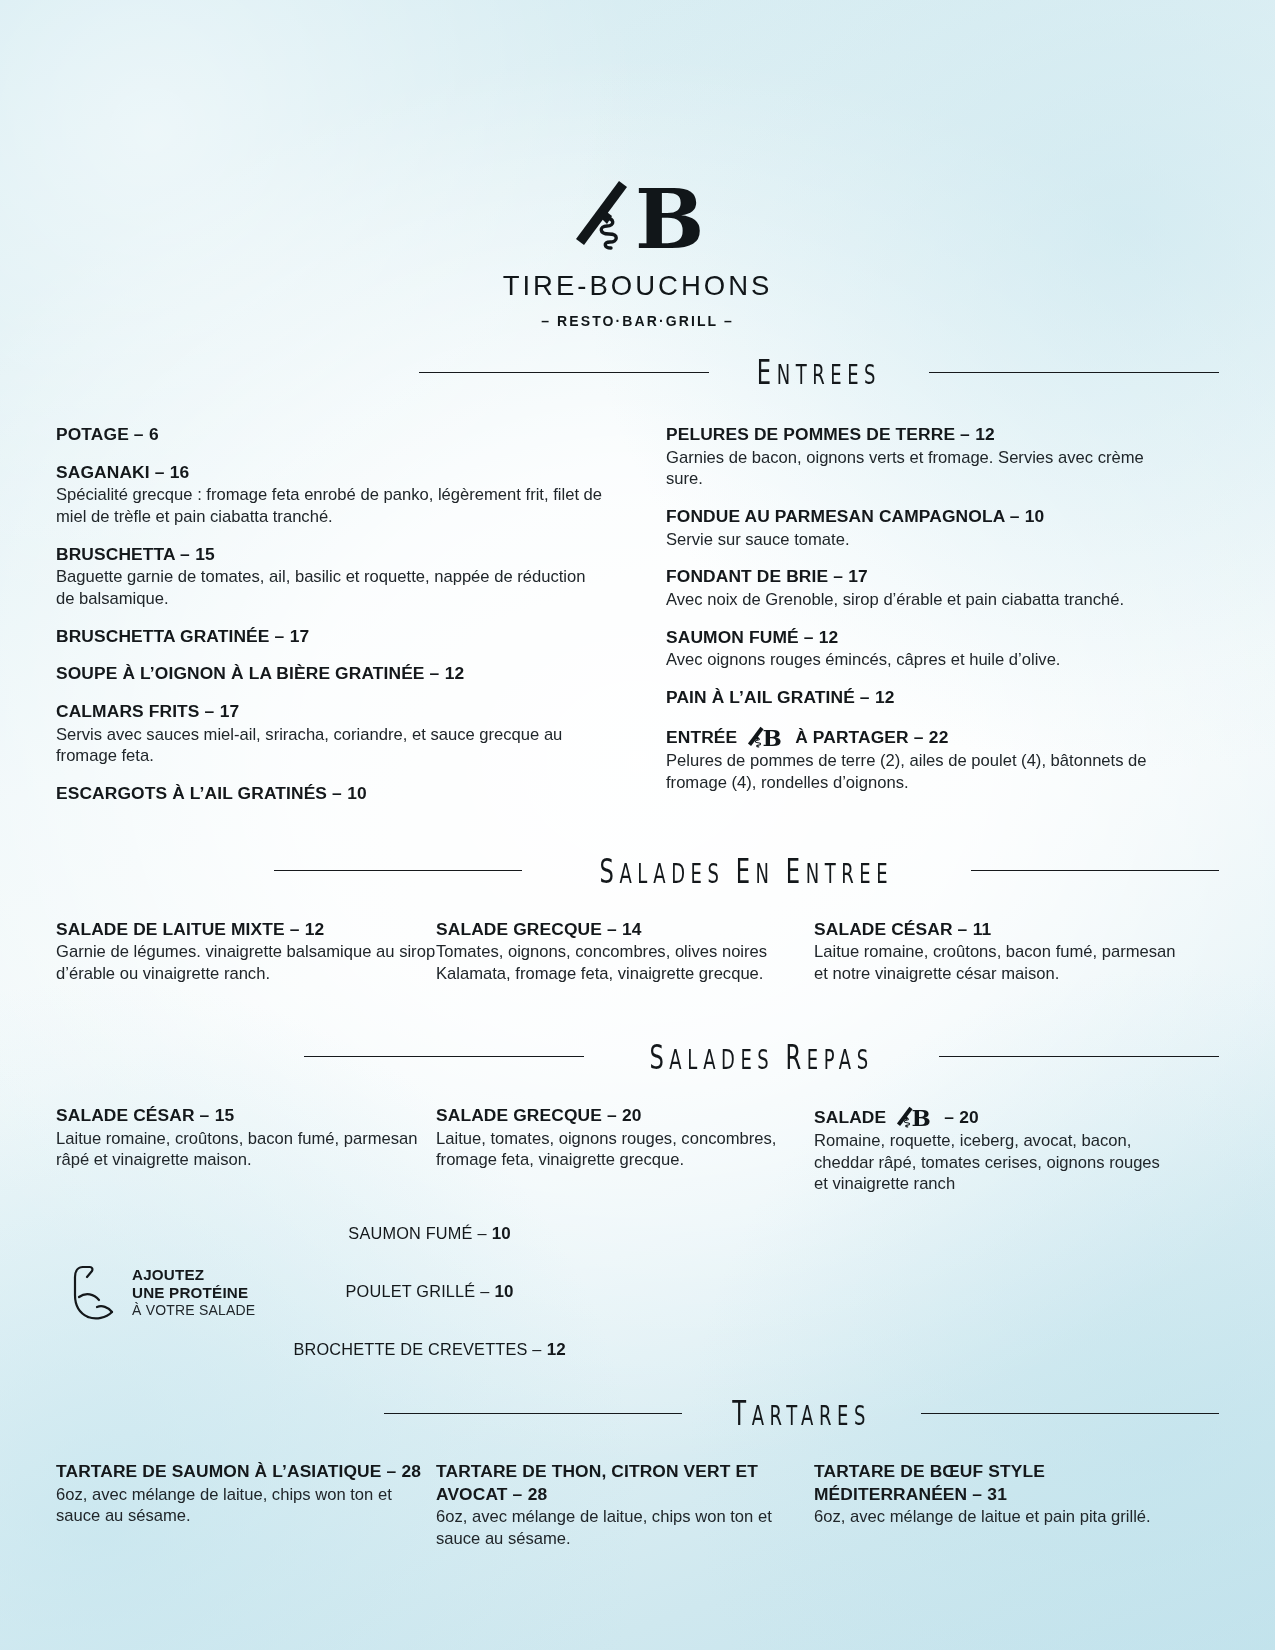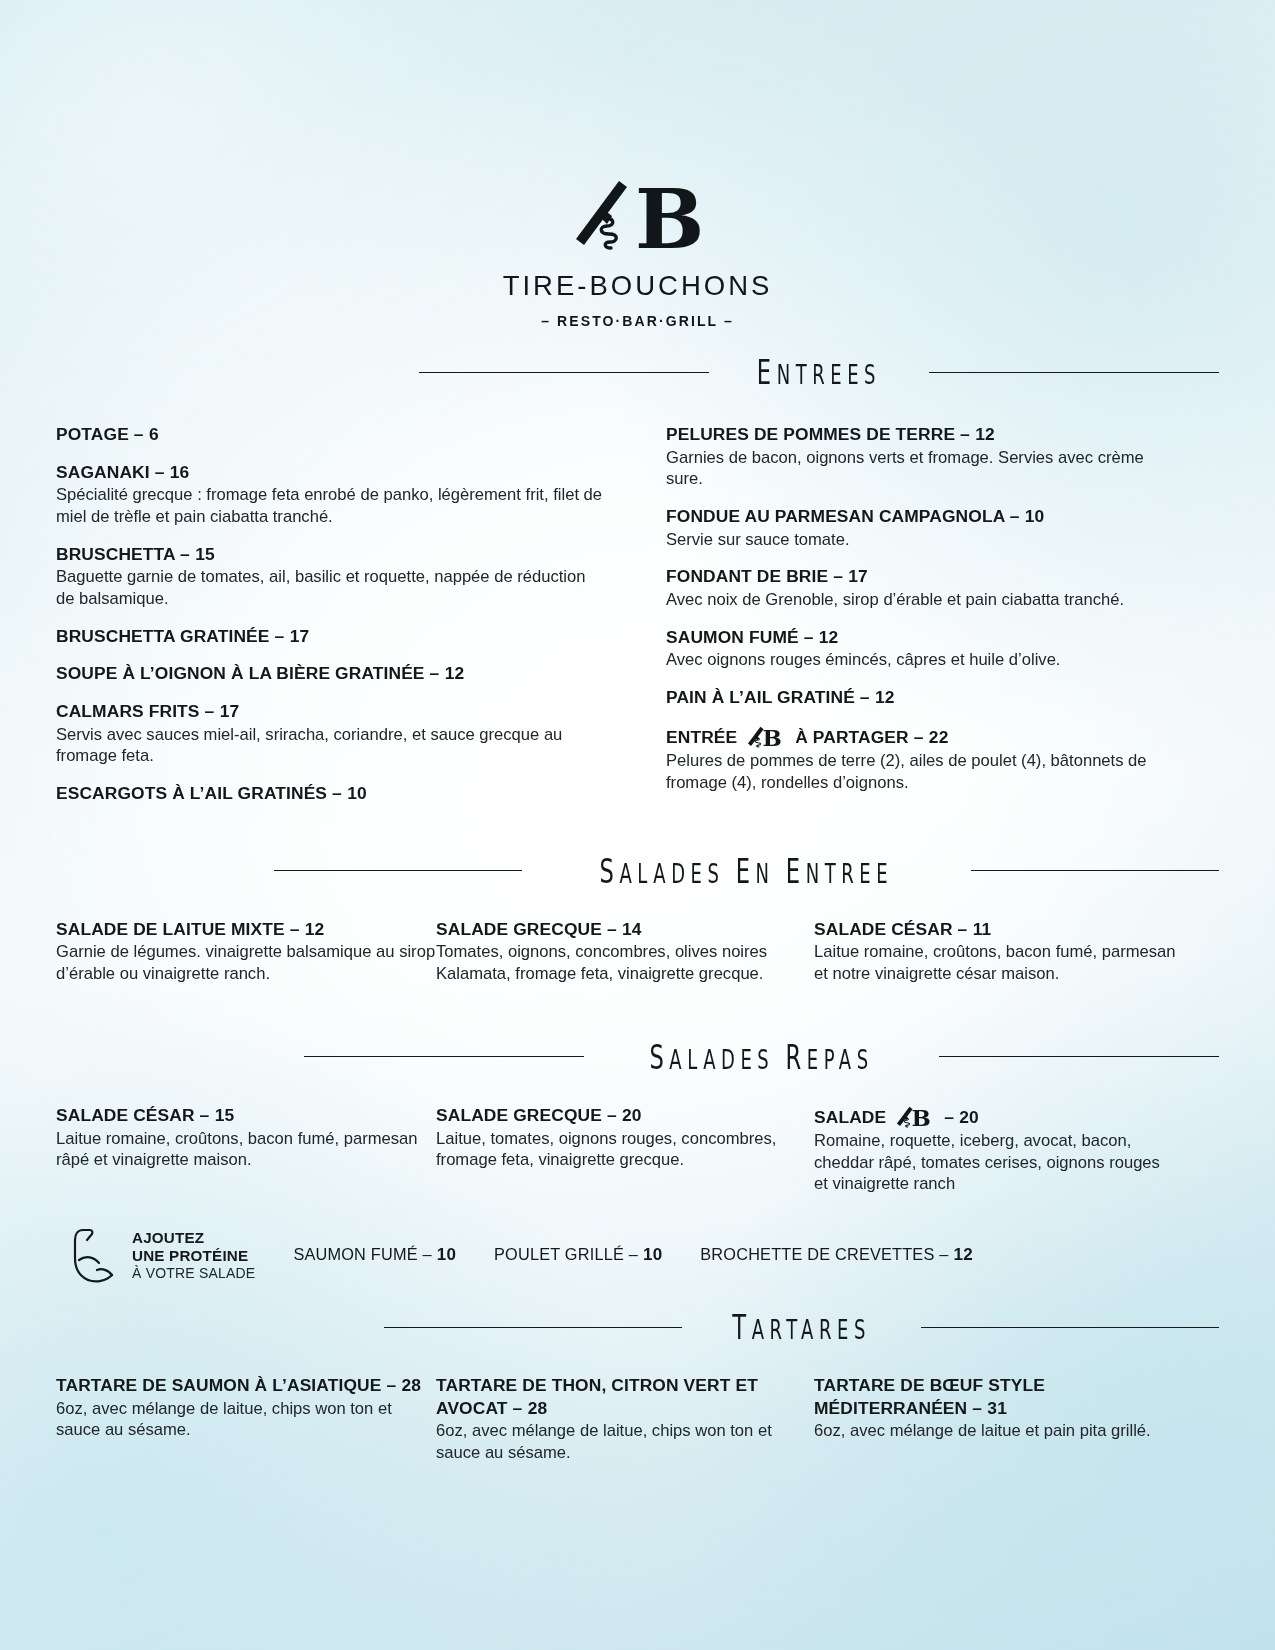--- a/index.html
+++ b/index.html
@@ -164,20 +164,21 @@
     font-weight: 400;
     letter-spacing: 0.2px;
     display: block;
     color: #20262a;
   }
   .protein-opts {
     display: flex;
     align-items: center;
     margin-left: 38px;
     gap: 38px;
+    flex-direction: column;
   }
   .protein-opt {
     font-size: 16.3px;
     font-weight: 400;
     letter-spacing: 0.2px;
     color: #14181b;
     white-space: nowrap;
   }
   .protein-opt b { font-weight: 700; font-size: 17px; }
 
@@ -462,21 +463,21 @@
         </span>
         <span class="protein-opt">
           <span>BROCHETTE DE CREVETTES</span>
           <span class="dash">–</span>
           <b>12</b>
         </span>
       </div>
     </div>
   </div>
 
-  <div class="sec-wrap" style="margin-top:24px;">
+  <div class="sec-wrap" style="margin-top:36px;">
     <div class="sec-head">
       <span class="rule" style="width:298px"></span>
       <span class="sec-title">
         <span class="cap">T</span><span>ARTARES</span>
       </span>
       <span class="rule" style="width:298px"></span>
     </div>
 
     <div class="cols3">
       <div class="col c1">

